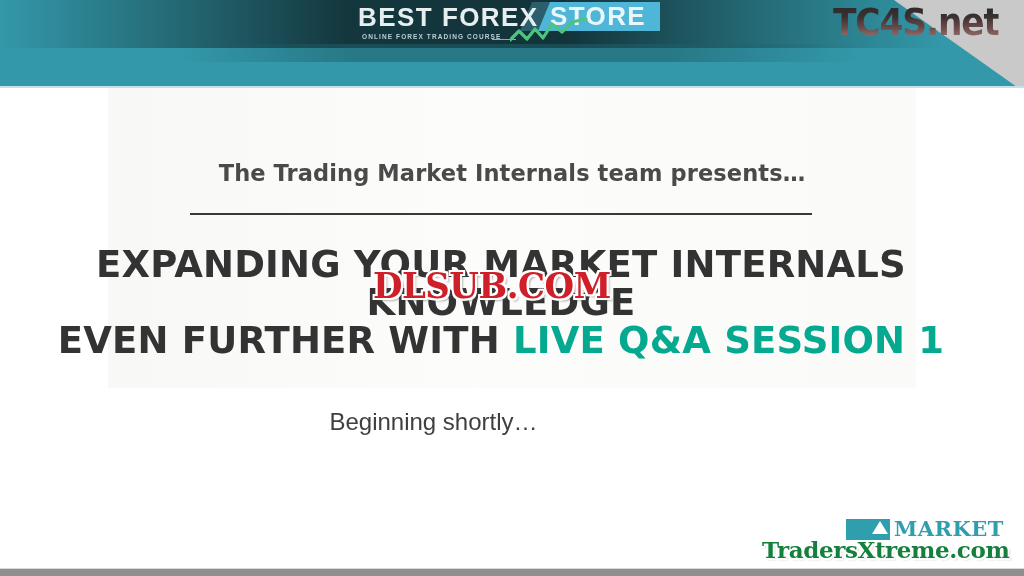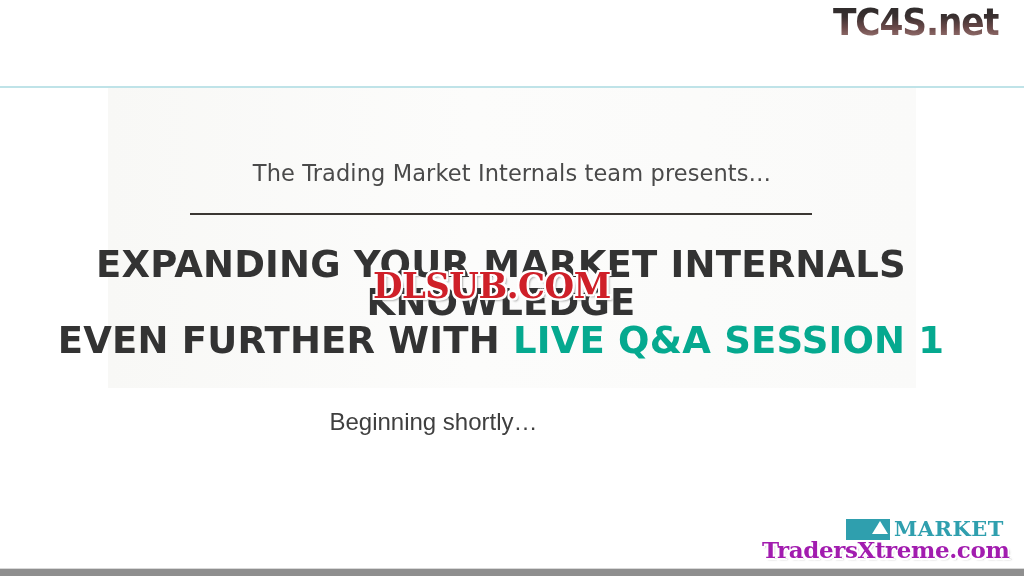--- a/index.html
+++ b/index.html
@@ -166,21 +166,21 @@
        rgba(250,250,249,1) 100%);
   }
 
   .presents {
     position:absolute;
     left:0; top:72px;
     width:1024px;
     text-align:center;
     font-family:"DejaVu Sans", sans-serif;
     font-size:22.5px;
-    font-weight:400;
+    font-weight:700;
     color:#4a4a4a;
     letter-spacing:0.1px;
   }
 
   .divider {
     position:absolute;
     left:190px; top:125px;
     width:622px; height:2px;
     background:#3b3733;
   }
@@ -269,21 +269,21 @@
   
   .traders {
     position:absolute;
     left:762px; top:537px;
     font-family:"DejaVu Serif", serif;
     font-size:23px;
     font-weight:bold;
     letter-spacing:-0.4px;
     line-height:26px;
     white-space:nowrap;
-    color:#a21caf;
+    color:#15803d;
     text-shadow:
       -1.6px -1.6px 0 #ffffff,  1.6px -1.6px 0 #ffffff,
       -1.6px  1.6px 0 #ffffff,  1.6px  1.6px 0 #ffffff,
       -1.6px  0    0 #ffffff,  1.6px  0    0 #ffffff,
        0    -1.6px 0 #ffffff,  0     1.6px 0 #ffffff,
        2px   2px  1.5px rgba(110,110,110,0.5);
   }
 
   
   .bottom-bar {
@@ -297,20 +297,41 @@
     left:0; bottom:7px;
     width:1024px; height:1px;
     background:#d8d8d8;
   }
 </style>
 </head>
 <body>
 
 <div id="stage">
 
+  <div class="header-band">
+    <div class="header-dark"></div>
+    <div class="header-dark2"></div>
+
+    <div class="logo">
+      <div class="logo-store-box"></div>
+      <div class="logo-wedge"></div>
+      <div class="logo-words">
+        <span class="logo-best">BEST</span>
+        <span class="logo-forex">FOREX</span>
+      </div>
+      <div class="logo-store">STORE</div>
+      <div class="logo-tagline">ONLINE FOREX TRADING COURSE</div>
+      <div class="logo-tagline-rule"></div>
+      <svg class="logo-chart" width="92" height="28" viewBox="0 0 92 28">
+        <polyline points="0,22 9,13 17,21 25,11 33,20 42,6 52,14 62,4 76,1" fill="none" stroke="#4cc47f" stroke-width="3.2" stroke-linejoin="round" stroke-linecap="round"></polyline>
+      </svg>
+    </div>
+
+    <div class="corner-gray"></div>
+  </div>
   <div class="header-hairline"></div>
 
   <div class="tc4s">TC4S.net</div>
 
   <div class="slide-body">
     <div class="body-band"></div>
 
     <div class="presents">The Trading Market Internals team presents…</div>
 
     <div class="divider"></div>

